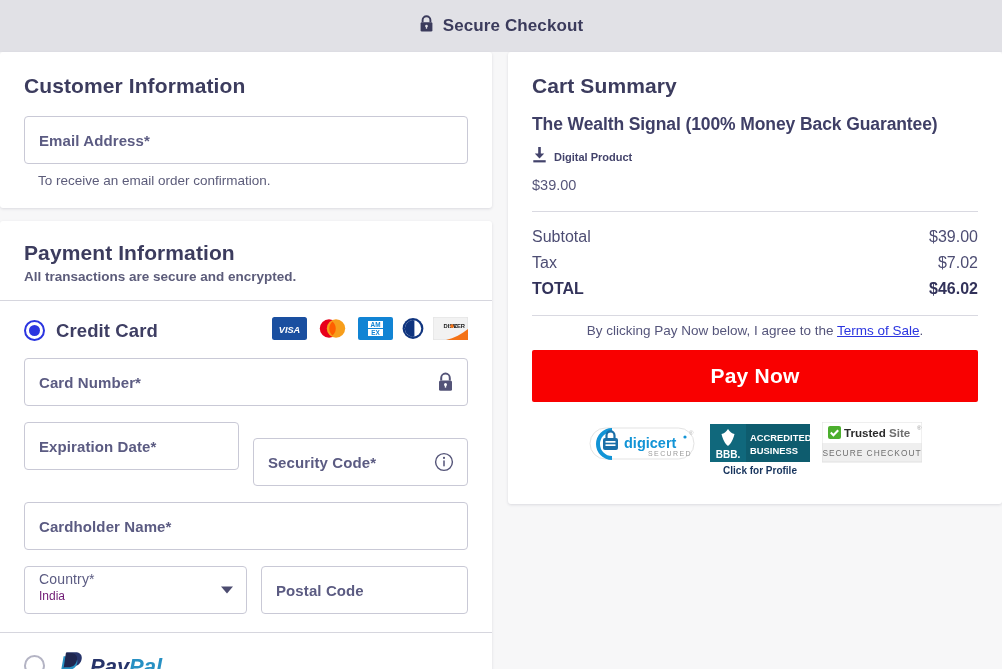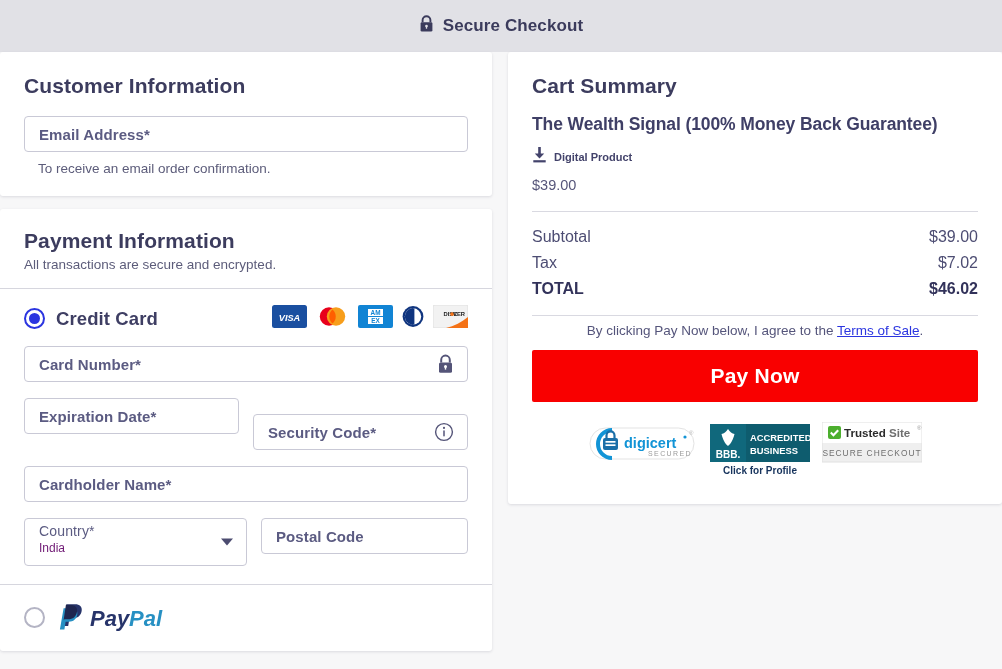--- a/index.html
+++ b/index.html
@@ -50,36 +50,37 @@
     margin: 0;
     font-size: 21px;
     font-weight: 600;
     color: #3c3c5e;
     letter-spacing: .1px;
   }
   .sub-note {
     font-size: 13.5px;
     color: #5c5c7a;
     margin-top: 4px;
+    font-weight: bold;
   }
   .help-text {
     font-size: 13.5px;
     color: #5c5c7a;
     margin-top: 9px;
     margin-left: 14px;
   }
 
   
   .customer-card { padding: 22px 24px 20px 24px; }
   .customer-card h2.section-title { margin-bottom: 18px; }
 
   
   .field {
     position: relative;
-    height: 36px;
+    height: 48px;
     border: 1px solid #c9c9d6;
     border-radius: 4px;
     display: flex;
     align-items: center;
     padding: 0 14px;
     background: #fff;
     text-align: right;
   }
   .field-label {
     font-size: 15px;

